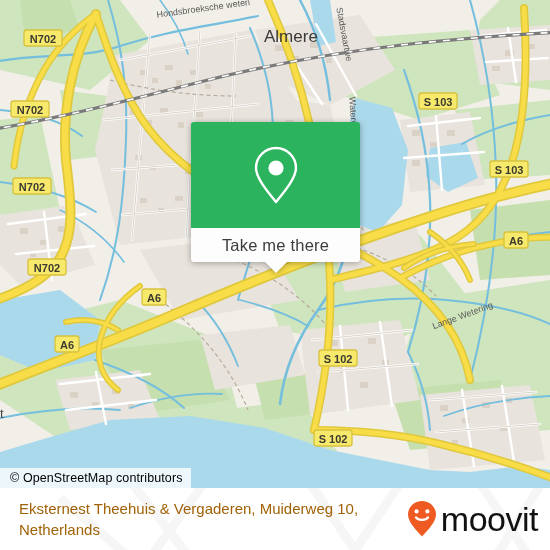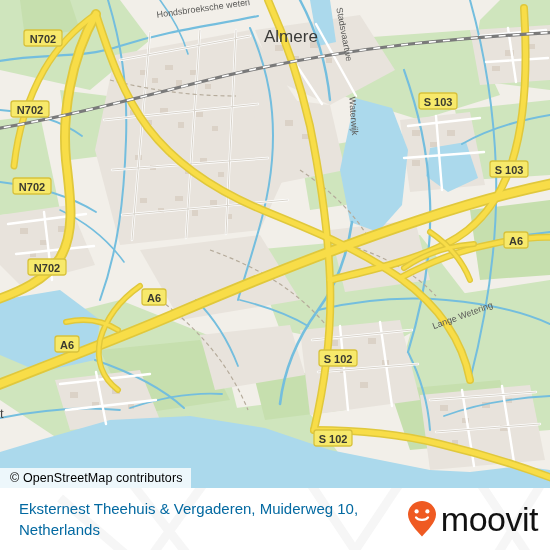--- a/index.html
+++ b/index.html
@@ -48,21 +48,21 @@
   .footer{
     position:absolute;left:0;top:488px;width:550px;height:62px;
     background:#ffffff;overflow:hidden;
   }
   .footer-watermark{position:absolute;left:0;top:0;opacity:.55;}
   .footer-inner{
     position:relative;height:62px;display:flex;align-items:center;
     justify-content:space-between;padding:0 12px 0 19px;box-sizing:border-box;
   }
   .footer-title{
-    font-size:15px;line-height:21px;color:#0369a1;max-width:395px;
+    font-size:15px;line-height:21px;color:#a16207;max-width:395px;
   }
   .brand{display:flex;align-items:center;gap:4px;flex:none;}
   .brand-word{font-size:34px;line-height:34px;color:#111111;letter-spacing:-.5px;}
 </style>
 </head>
 <body>
 
 <div id="app">
 
   <div class="map">
@@ -360,20 +360,32 @@
               <rect x="314" y="430" width="38" height="16" rx="2.5" fill="#f7e96b" stroke="#d8c23c" stroke-width="1.3"></rect>
               <text x="333" y="442.5" font-size="11" font-weight="bold" fill="#3a3a30" text-anchor="middle">S 102</text>
             </g>
         </g>
       </g>
     </svg>
 
     <div class="attrib">© OpenStreetMap contributors</div>
   </div>
 
+  <div class="card">
+    <div class="card-top">
+      <svg width="52" height="62" viewBox="0 0 52 62">
+        <path d="M26 4 C15 4 6 13 6 24 C6 34 18 48 26 58 C34 48 46 34 46 24 C46 13 37 4 26 4 Z" fill="none" stroke="#ffffff" stroke-width="2.4" stroke-linejoin="round"></path>
+        <circle cx="26" cy="24" r="7.6" fill="#ffffff"></circle>
+      </svg>
+    </div>
+    <div class="card-foot">
+      <span class="card-foot-label">Take me there</span>
+      <span class="tail"></span>
+    </div>
+  </div>
 
   <div class="footer">
     <svg class="footer-watermark" width="550" height="62" viewBox="0 0 550 62">
       <g stroke="#efefef" stroke-width="9" fill="none">
         <path d="M120,-20 L190,70"></path>
           <path d="M215,-20 L150,70"></path>
         <path d="M300,-20 L360,70"></path>
           <path d="M410,-20 L350,70"></path>
         <path d="M470,-20 L530,70"></path>
           <path d="M545,-10 L495,70"></path>

